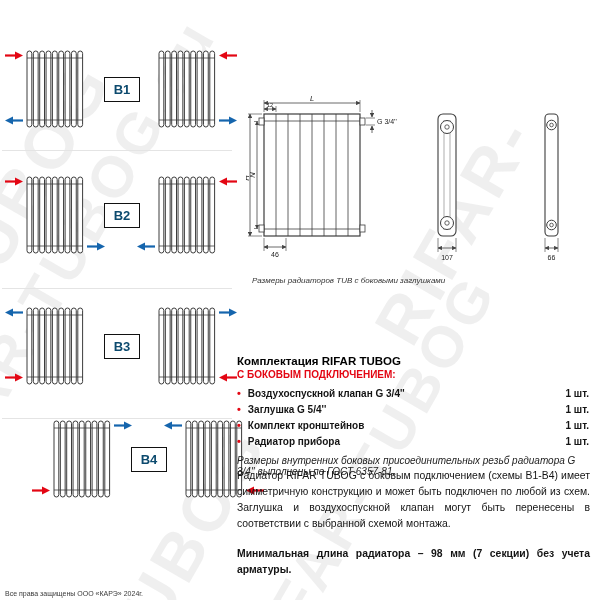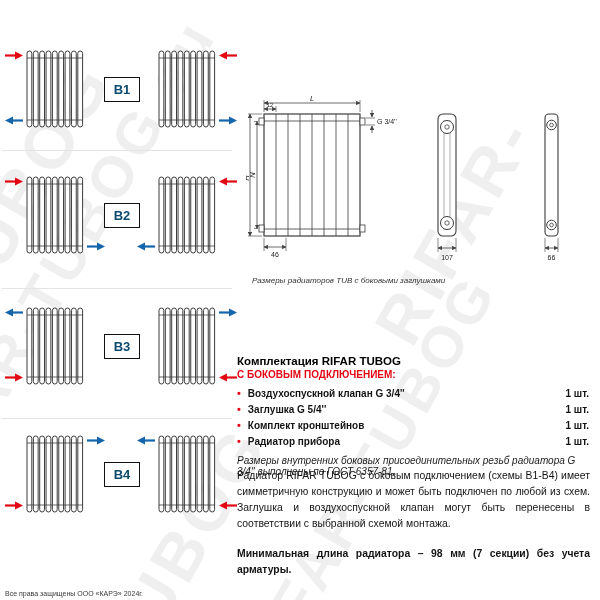--- a/index.html
+++ b/index.html
@@ -16,21 +16,21 @@
   .wm-4 { font-size:66px; left:392px; top:300px; }
   .wm-5 { font-size:66px; left:118px; top:622px; }
 
   
   .title { position:absolute; top:7px; right:9px; text-align:right; font-weight:bold;
            font-size:17.5px; line-height:1.28; letter-spacing:0.2px; color:#000; }
 
   
   .schemes { position:absolute; left:0; top:0; width:240px; height:600px; }
   .scheme-row { position:absolute; left:0; width:238px; height:86px; display:flex; align-items:center; }
-  .row-0 { top:46px; } .row-1 { top:172px; } .row-2 { top:303px; } .row-3 { top:431px; }
+  .row-0 { top:46px; } .row-1 { top:172px; } .row-2 { top:303px; } .row-3 { top:416px;margin-left:27px; }
   .rad-cell { position:relative; width:58px; height:82px; margin-left:26px; }
   .rad-cell.right { margin-left:18px; }
   .scheme-label { width:36px; height:25px; margin-left:20px; border:1.5px solid #111; background:#fff;
                   display:flex; align-items:center; justify-content:center;
                   font-weight:bold; font-size:13px; color:#0c4a6e; z-index:2; }
   .arrow { position:absolute; width:18px; height:9px; line-height:0; }
   .arrow.tl { left:-21px; top:3px; }
   .arrow.bl { left:-21px; bottom:5px; }
   .arrow.tr { right:-21px; top:3px; }
   .arrow.br { right:-21px; bottom:5px; }

